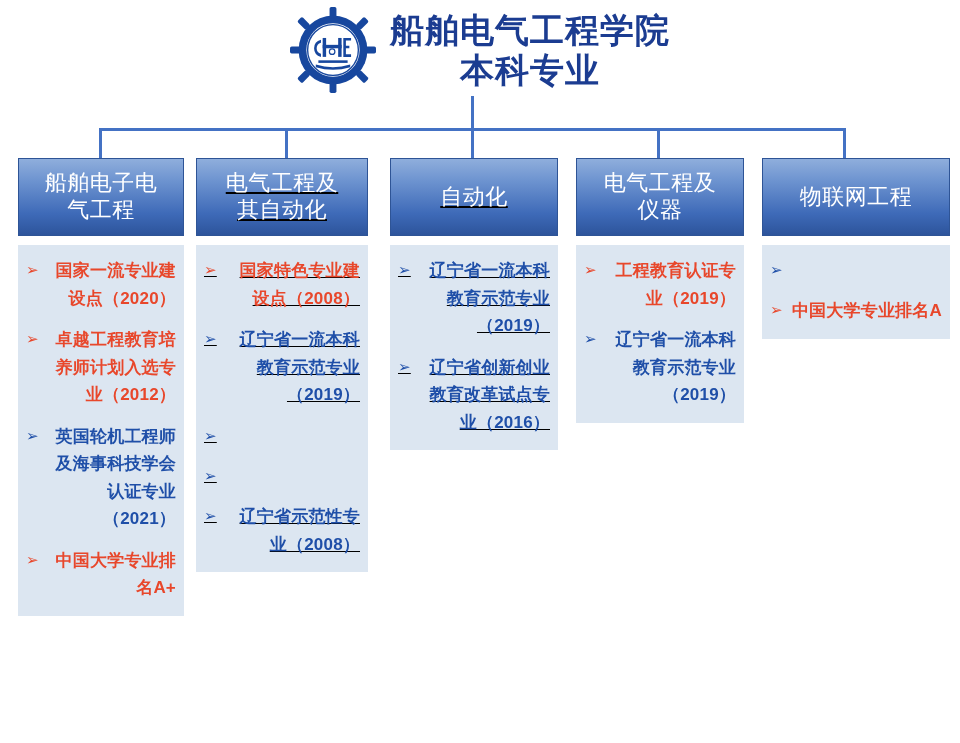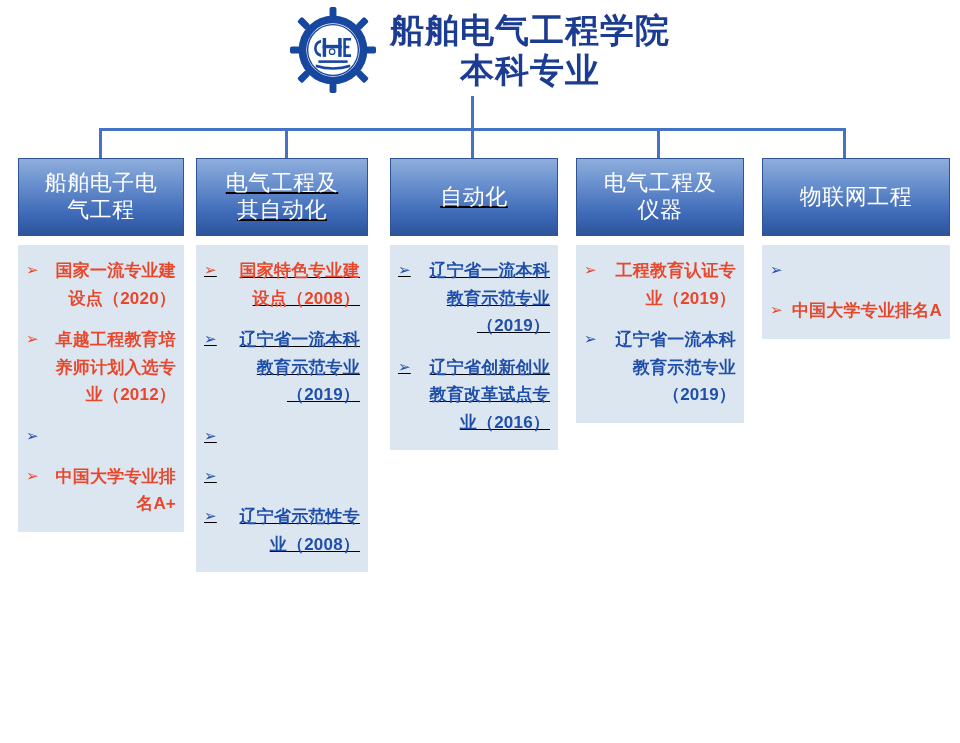--- a/index.html
+++ b/index.html
@@ -183,20 +183,21 @@
       <div class="bullet-item c-red">
         <span class="bullet-mark">➢</span>
         <span class="bullet-text">国家一流专业建设点（2020）</span>
       </div>
       <div class="bullet-item c-red">
         <span class="bullet-mark">➢</span>
         <span class="bullet-text">卓越工程教育培养师计划入选专业（2012）</span>
       </div>
       <div class="bullet-item c-blue">
         <span class="bullet-mark">➢</span>
+        <span class="bullet-text">英国轮机工程师及海事科技学会认证专业（2021）</span>
       </div>
       <div class="bullet-item c-red">
         <span class="bullet-mark">➢</span>
         <span class="bullet-text">中国大学专业排名A+</span>
       </div>
     </div>
   </div>
 
   <div class="column w-col2">
     <div class="col-head">电气工程及

